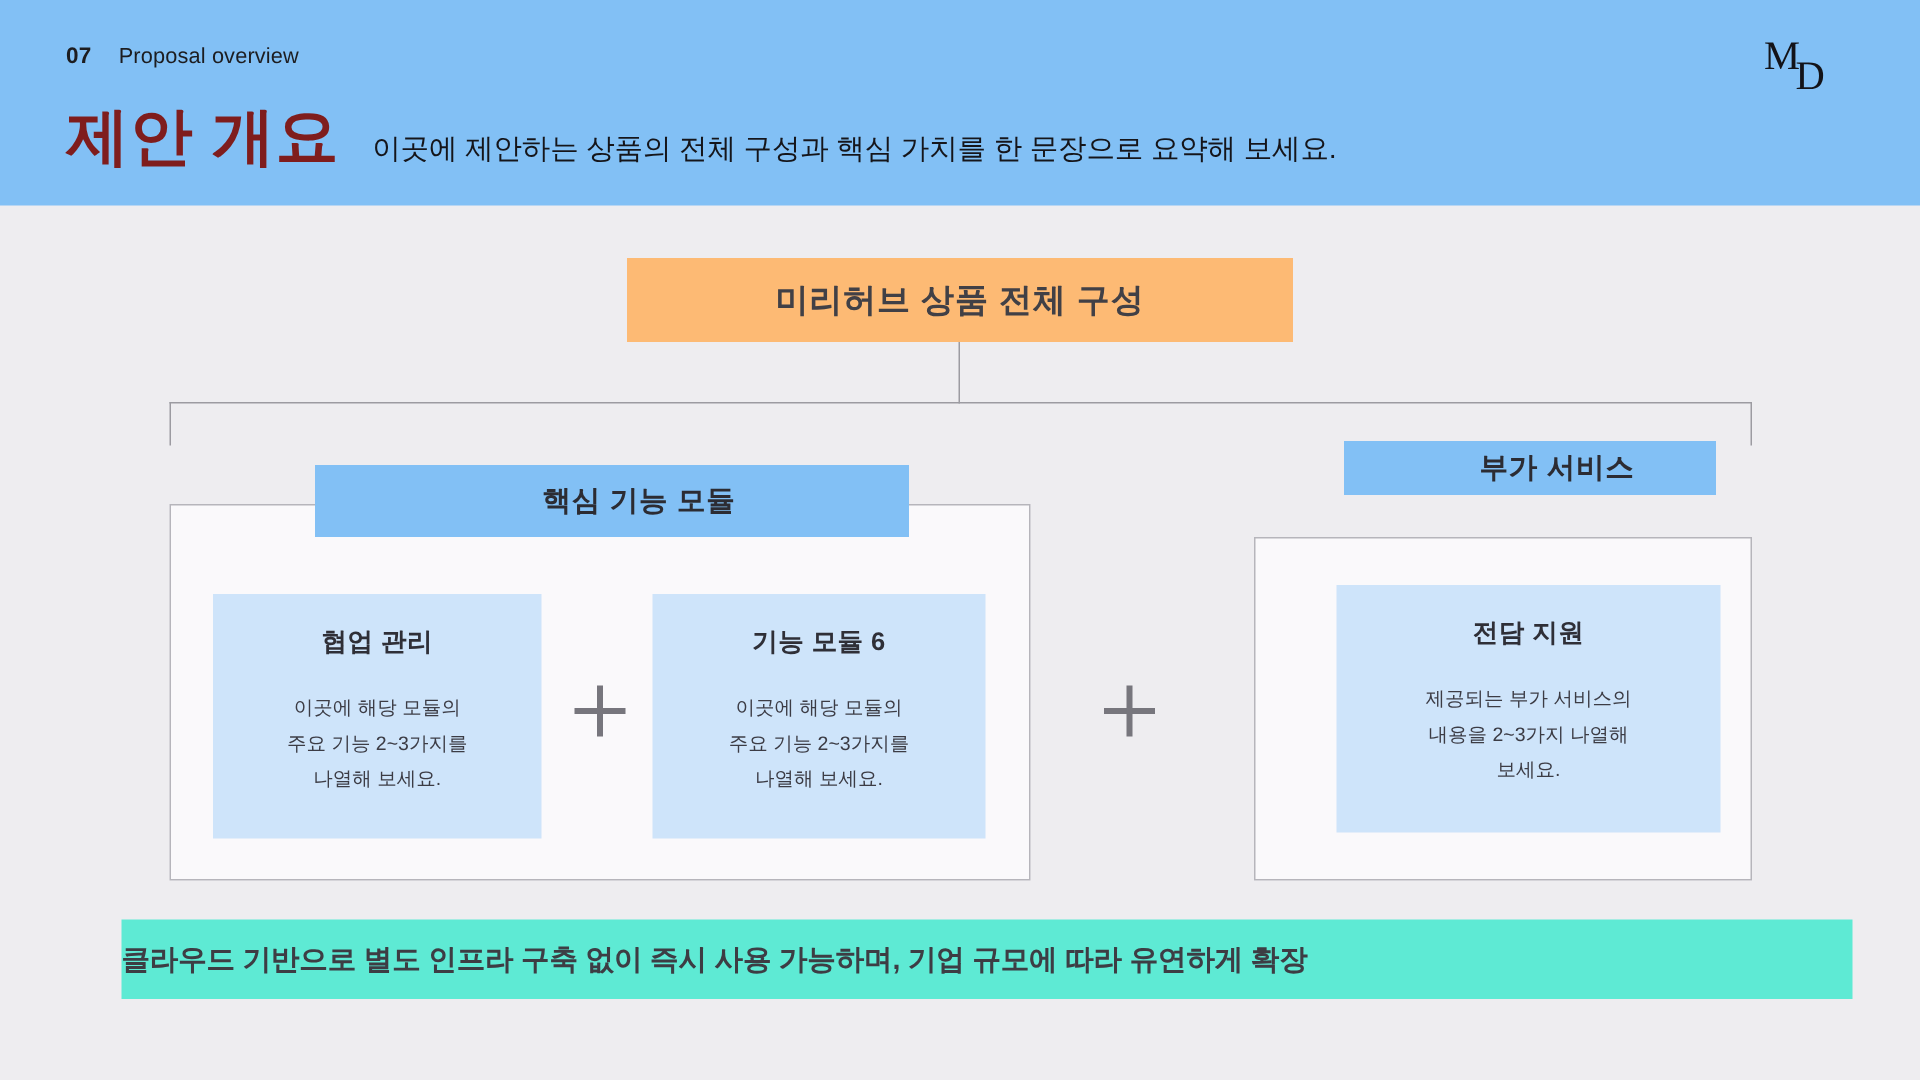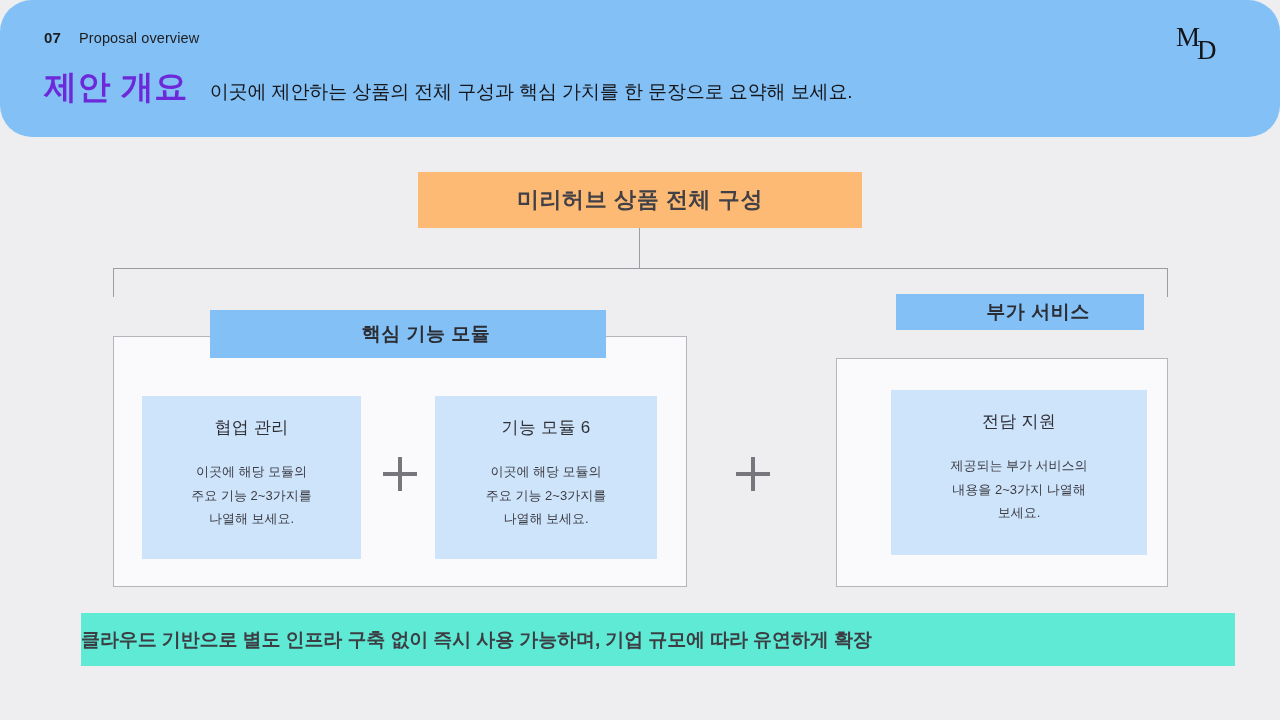--- a/index.html
+++ b/index.html
@@ -18,21 +18,20 @@
     overflow: hidden;
   }
 
   
   #header-band {
     position: absolute;
     left: 0; top: 0;
     width: 1280px;
     height: 137px;
     background: #82C0F5;
-    border-radius: 32px;
   }
   #eyebrow {
     position: absolute;
     left: 44px;
     top: 29px;
     display: flex;
     align-items: baseline;
     gap: 18px;
   }
   #eyebrow .num {
@@ -49,23 +48,23 @@
   }
   #title-row {
     position: absolute;
     left: 44px;
     top: 70px;
     display: flex;
     align-items: baseline;
     gap: 22px;
   }
   #slide-title {
-    font-size: 33px;
-    font-weight: bold;
-    color: #6d28d9;
+    font-size: 42px;
+    font-weight: bold;
+    color: #7f1d1d;
     letter-spacing: 0.5px;
     line-height: 1;
   }
   #slide-subtitle {
     font-size: 19px;
     font-weight: normal;
     color: #15151a;
     line-height: 1;
     letter-spacing: -0.1px;
   }
@@ -192,21 +191,21 @@
   
   .card {
     position: absolute;
     background: #CEE4FA;
     box-sizing: border-box;
     padding: 22px 14px 0 14px;
     text-align: center;
   }
   .card .card-title {
     font-size: 17px;
-    font-weight: normal;
+    font-weight: bold;
     color: #2f2f37;
     letter-spacing: 0.3px;
     line-height: 1.2;
   }
   .card .card-body {
     margin-top: 22px;
     font-size: 13px;
     font-weight: normal;
     color: #3c3c45;
     line-height: 1.78;

